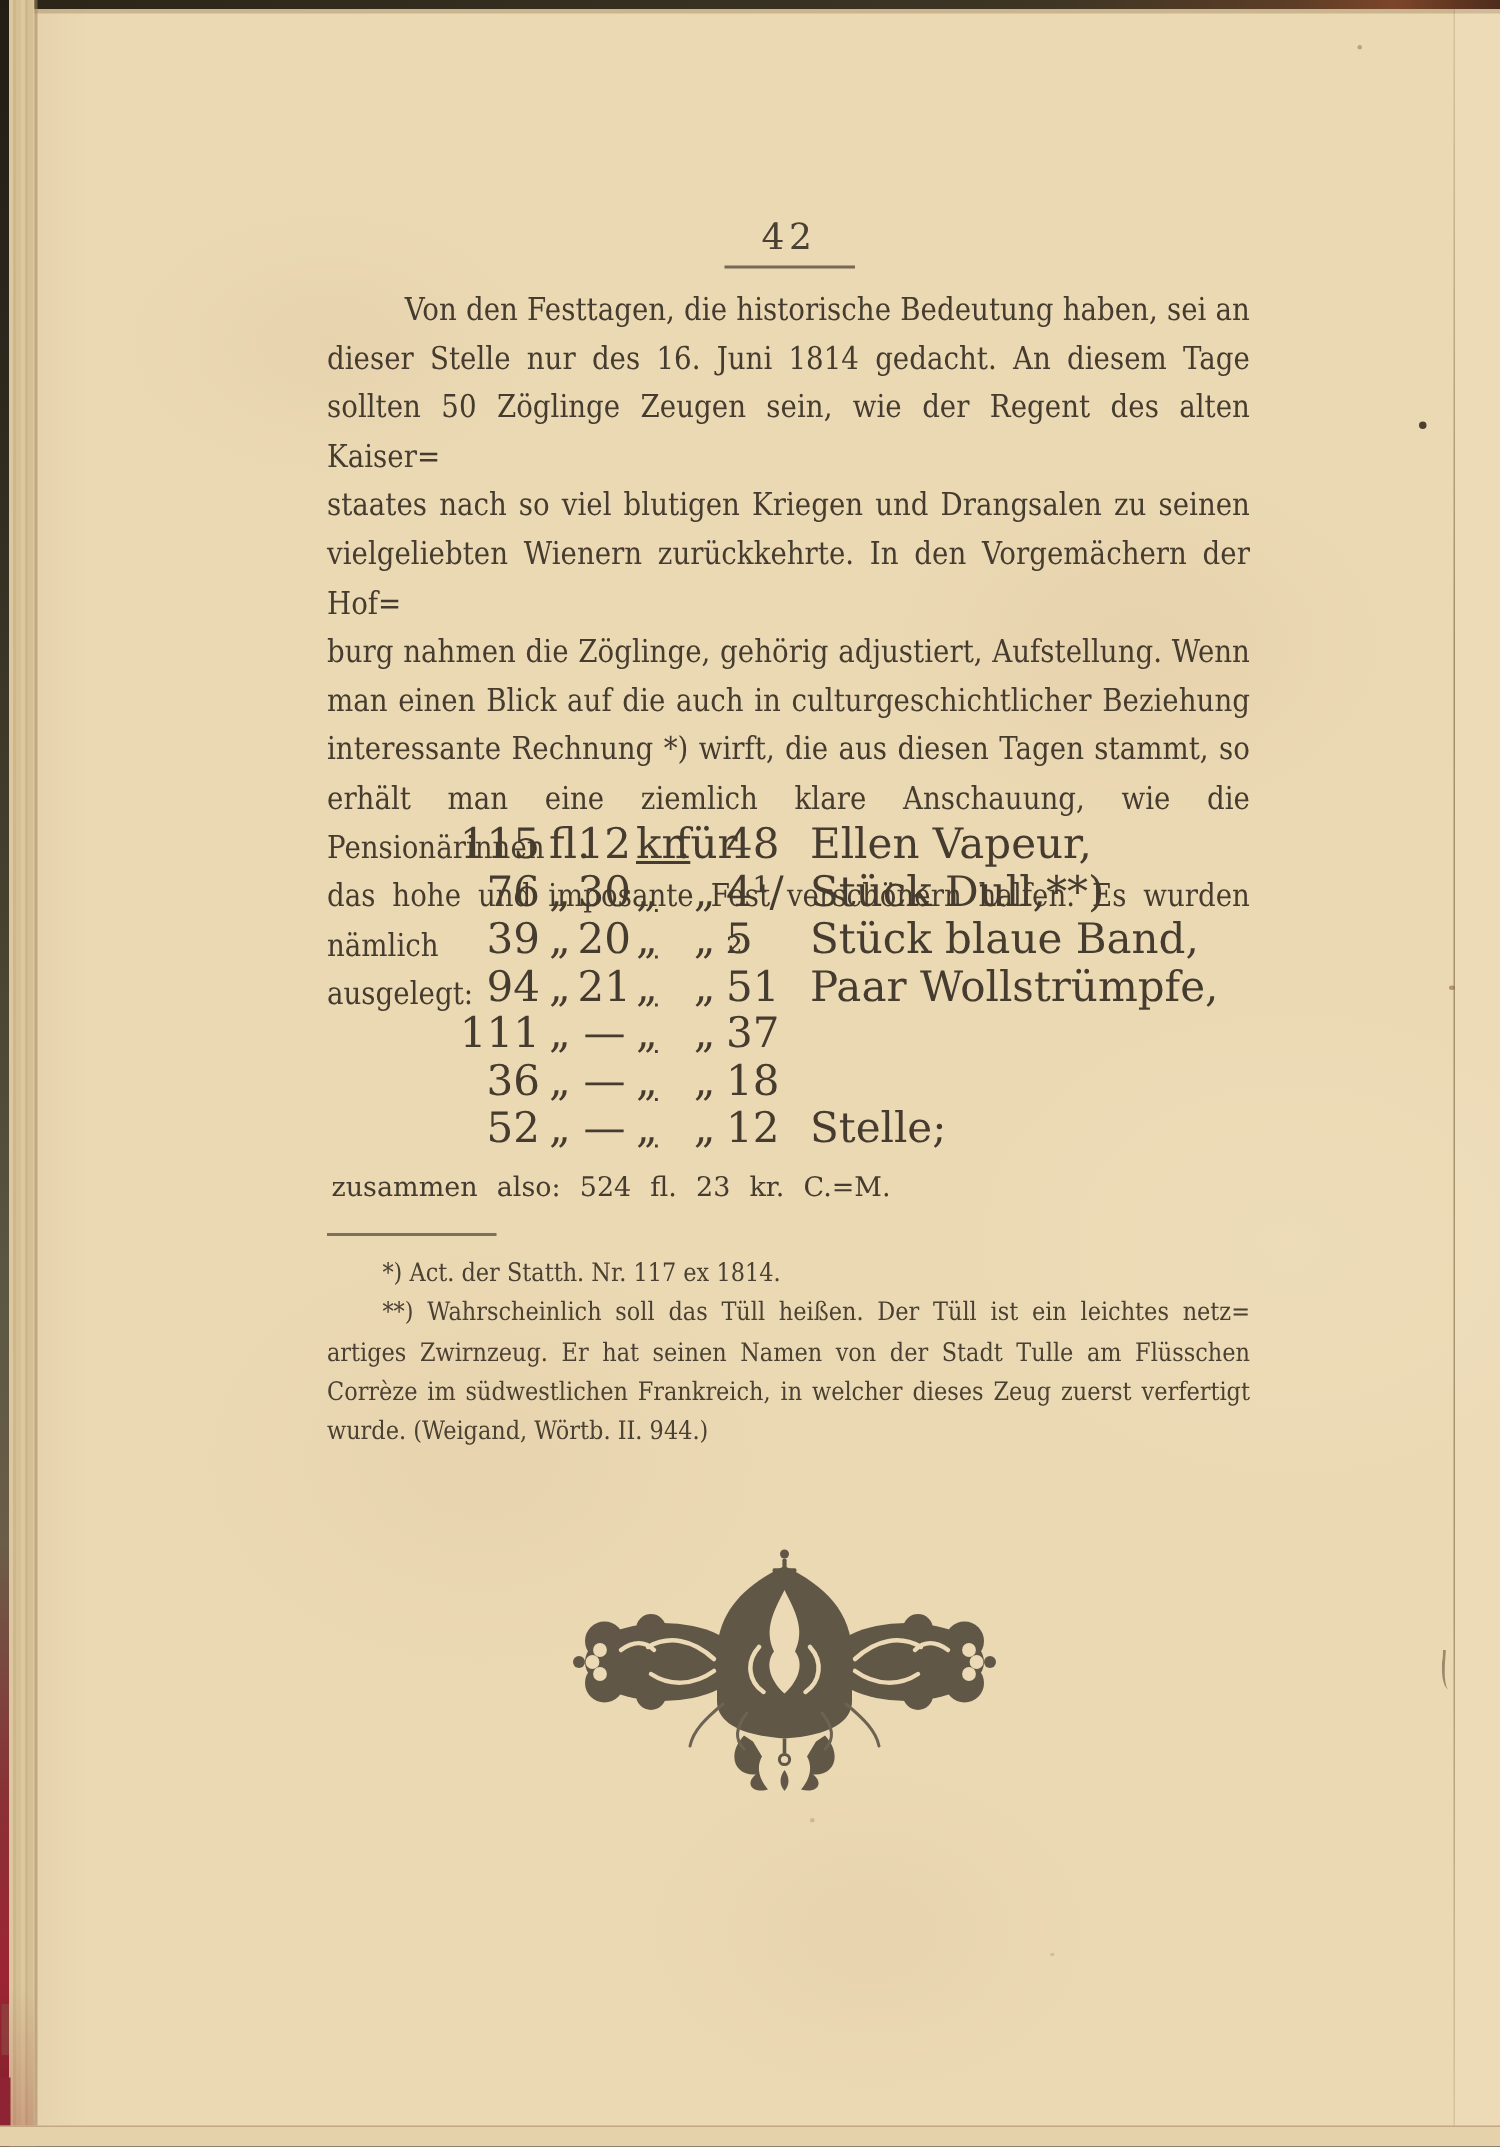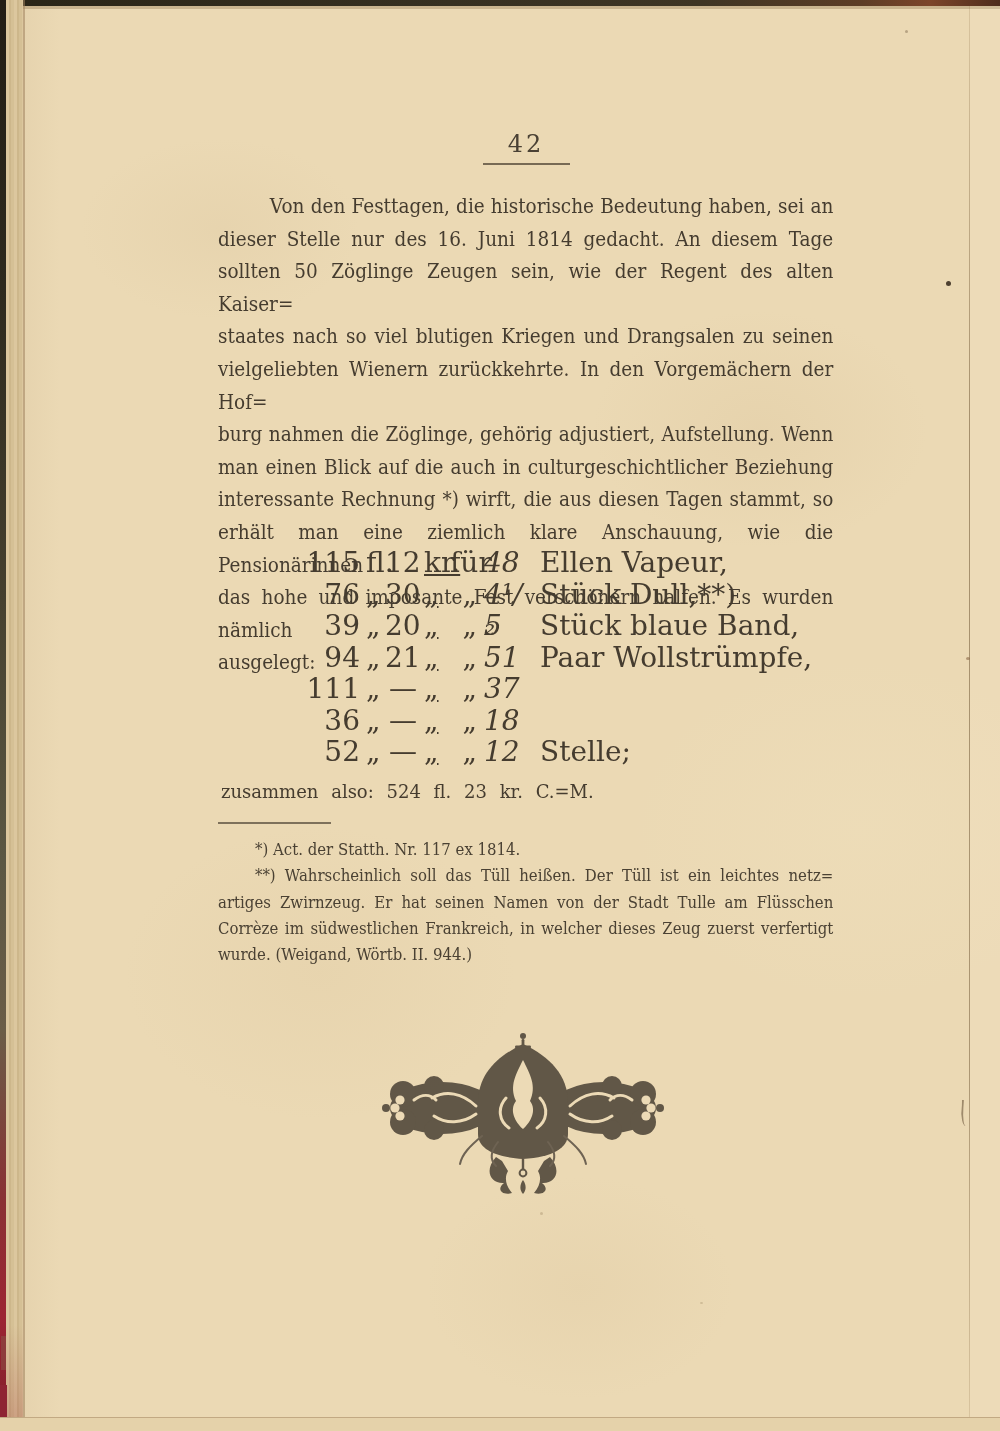--- a/index.html
+++ b/index.html
@@ -36,39 +36,39 @@
   
   .speck{position:absolute;border-radius:50%;}
   .sp1{left:946px;top:281px;width:5px;height:5px;background:#4d4030;}
   .sp2{left:905px;top:30px;width:3px;height:3px;background:rgba(120,100,70,.45);}
   .sp3{left:966px;top:657px;width:4px;height:3px;background:rgba(130,92,60,.55);}
   .sp4{left:540px;top:1212px;width:3px;height:3px;background:rgba(140,115,80,.3);}
   .sp5{left:700px;top:1302px;width:3px;height:2px;background:rgba(140,115,80,.28);}
   .kink{position:absolute;left:961px;top:1100px;width:6px;height:26px;
     border-left:2px solid rgba(95,72,48,.55);border-radius:0 0 0 70%;transform:rotate(4deg);}
   
-  .pagehead{position:absolute;left:218px;top:130px;width:616px;text-align:center;}
+  .pagehead{position:absolute;left:218px;top:144px;width:616px;text-align:center;}
   .pagenum{font-size:24px;letter-spacing:3px;color:#4a4134;}
   .pagenum-rule{width:87px;height:2px;background:rgba(80,68,52,.75);margin:5px auto 0 auto;}
   
   .body-block{position:absolute;left:218px;top:190px;width:700px;
     transform:scaleX(.879);transform-origin:0 0;
     font-size:21px;line-height:32.6px;color:#453c2f;}
   .jline{text-align:justify;text-align-last:justify;white-space:normal;}
   .lline{text-align:left;}
   .indent1{text-indent:59px;}
   
   .exp-block{position:absolute;left:218px;top:547px;width:640px;font-size:28px;color:#453c2f;}
   .exp-row{display:grid;grid-template-columns:142px 25px 32px 27px 33px 38px auto;height:31.5px;line-height:31.5px;}
   .exp-row .c1{text-align:right;}
   .exp-row .c2{padding-left:6px;}
   .exp-row .c3{text-align:right;}
   .exp-row .c4{padding-left:7px;text-decoration:underline;}
   .exp-row .c5{padding-left:6px;text-align:right;}
-  .exp-row .c6{padding-left:7px;font-style:italic;}
+  .exp-row .c6{padding-left:7px;}
   .exp-row .c7{padding-left:25px;}
   .sum-line{position:absolute;left:221px;top:776px;font-size:18px;line-height:31.5px;word-spacing:7px;color:#453c2f;}
   
   .fn-rule{position:absolute;left:218px;top:822px;width:113px;height:2px;background:rgba(80,68,52,.7);}
   .fn-block{position:absolute;left:218px;top:836px;width:700px;
     transform:scaleX(.879);transform-origin:0 0;
     font-size:17px;line-height:26.3px;color:#4a4133;}
   .fn-indent{text-indent:42px;}
   
   .ornament{position:absolute;left:378px;top:1030px;width:290px;height:170px;}

